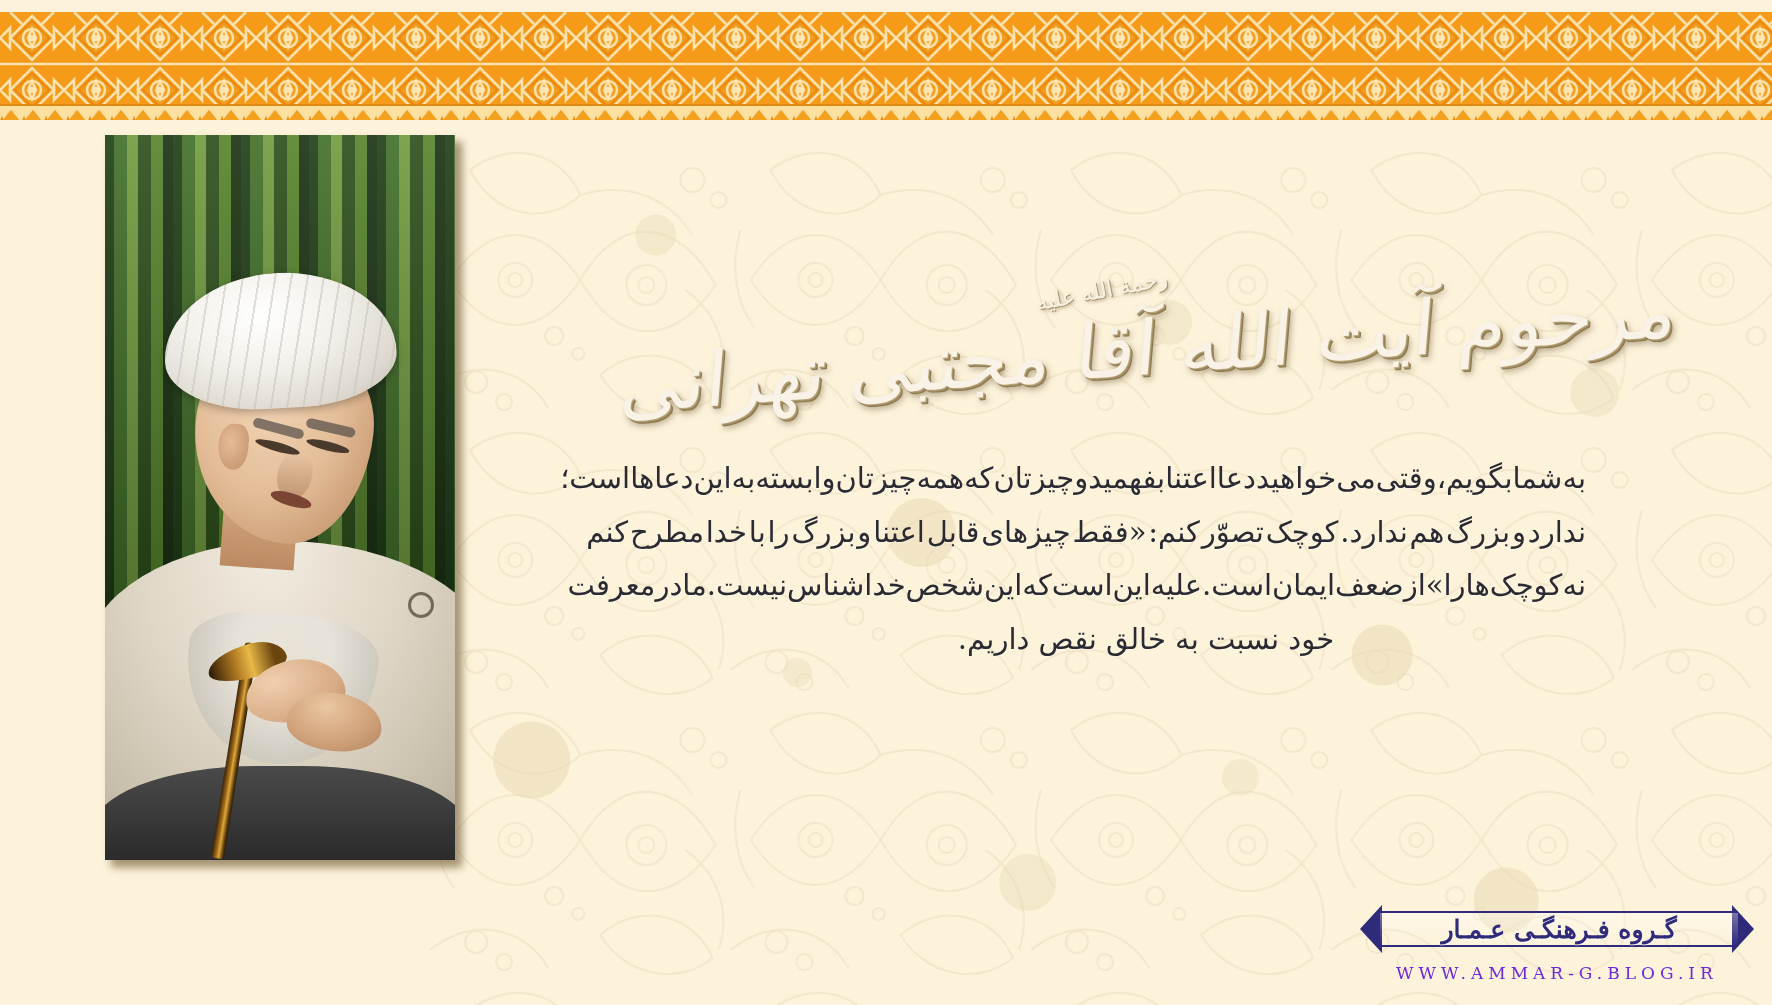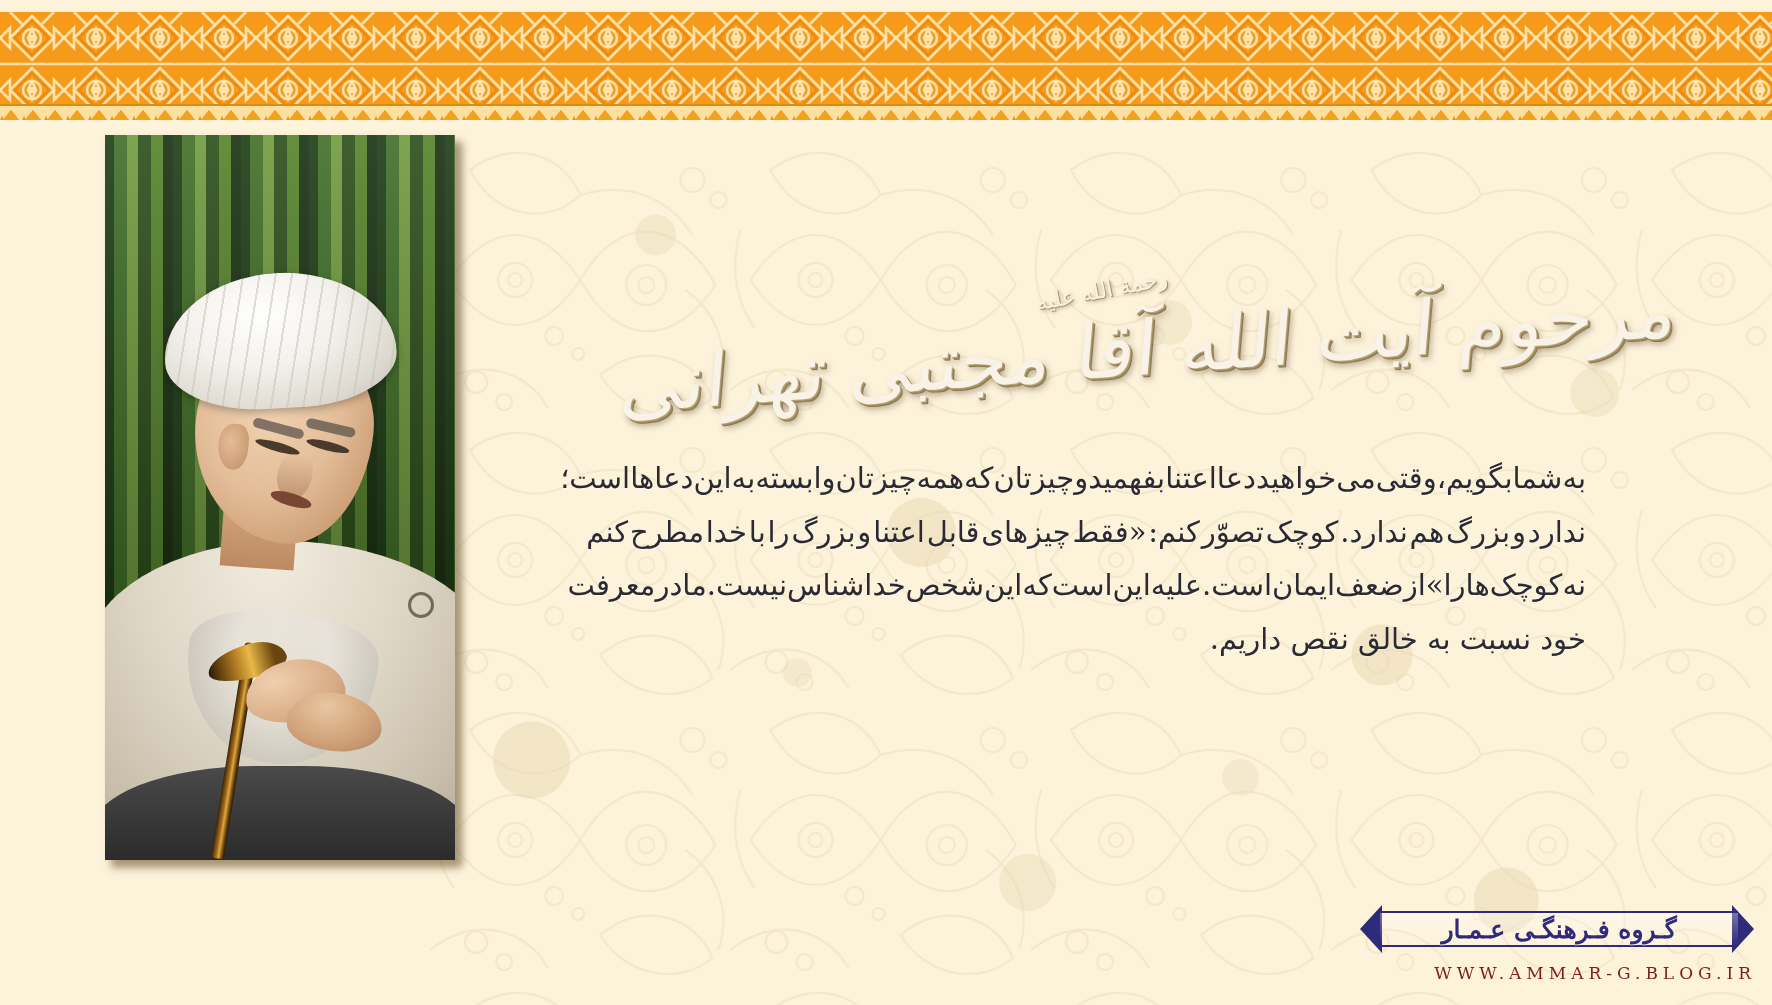--- a/index.html
+++ b/index.html
@@ -245,21 +245,21 @@
     direction:rtl; text-align:justify;
     color:#2b2a33;
     font-family:"DejaVu Serif","Liberation Serif",serif;
     font-size:29px;
     line-height:1.85;
     letter-spacing:0;
     text-shadow:0 1px 0 rgba(255,255,255,.35);
   }
   .quote .ln{ display:block; white-space:nowrap; }
   .quote .ln.j{ display:flex; justify-content:space-between; }
-  .quote .ln.last{ display:block; text-align:right; padding-left:120px; }
+  .quote .ln.last{ display:block; text-align:center; padding-left:120px; }
 
   
   .logo{
     position:absolute; right:16px; bottom:20px; width:398px; height:88px;
     direction:rtl;
   }
   .logo-bar{
     position:absolute; right:18px; top:14px; width:358px; height:36px;
     display:flex; align-items:center; justify-content:center;
     border-top:2px solid #2f2a7a; border-bottom:2px solid #2f2a7a;
@@ -279,24 +279,24 @@
     border-top:24px solid transparent; border-bottom:24px solid transparent;
     border-left:22px solid #2f2a7a;
   }
   .logo-cap.left{
     left:2px;
     border-top:24px solid transparent; border-bottom:24px solid transparent;
     border-right:22px solid #2f2a7a;
   }
   .logo-url{
     position:absolute; right:0; bottom:2px; width:398px;
-    text-align:right;
+    text-align:center;
     direction:ltr;
     font-family:"DejaVu Serif","Liberation Serif",serif;
-    font-size:17px; color:#7f1d1d; letter-spacing:5px;
+    font-size:17px; color:#6d28d9; letter-spacing:5px;
     white-space:nowrap;
   }
 </style>
 </head>
 <body>
 
 <div class="poster">
 
   <div class="watermark"></div>
   <div class="watermark2">

